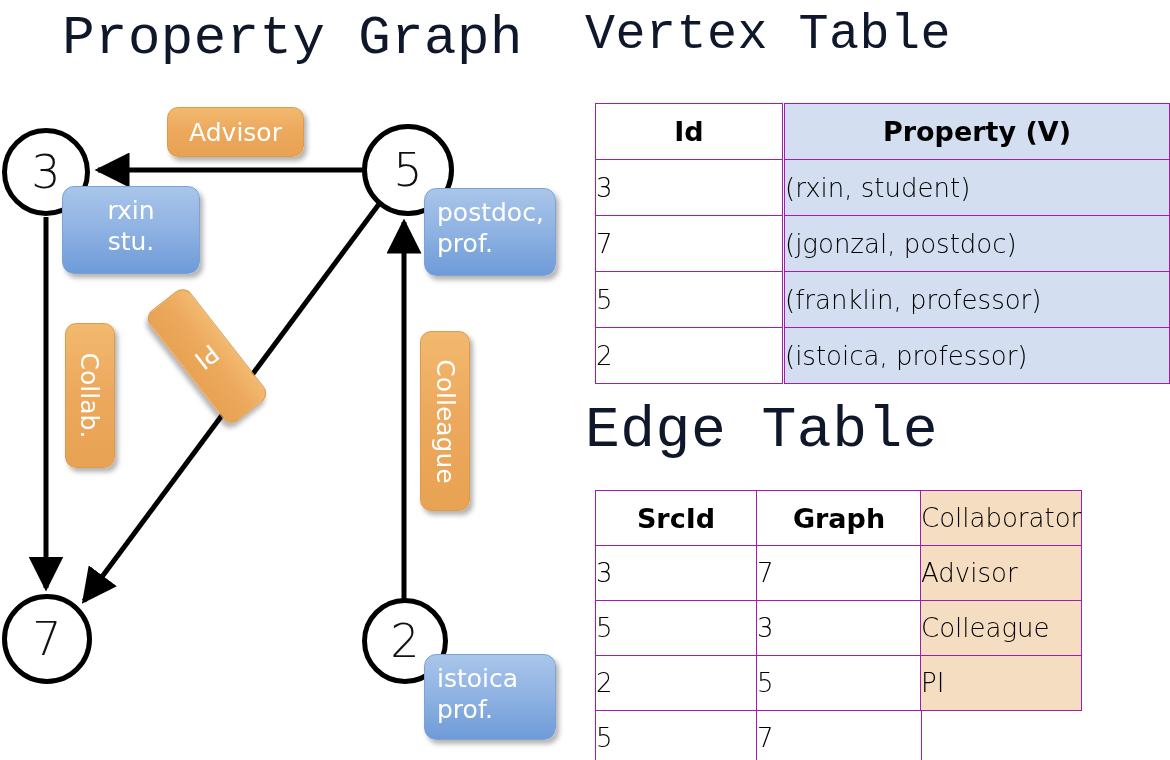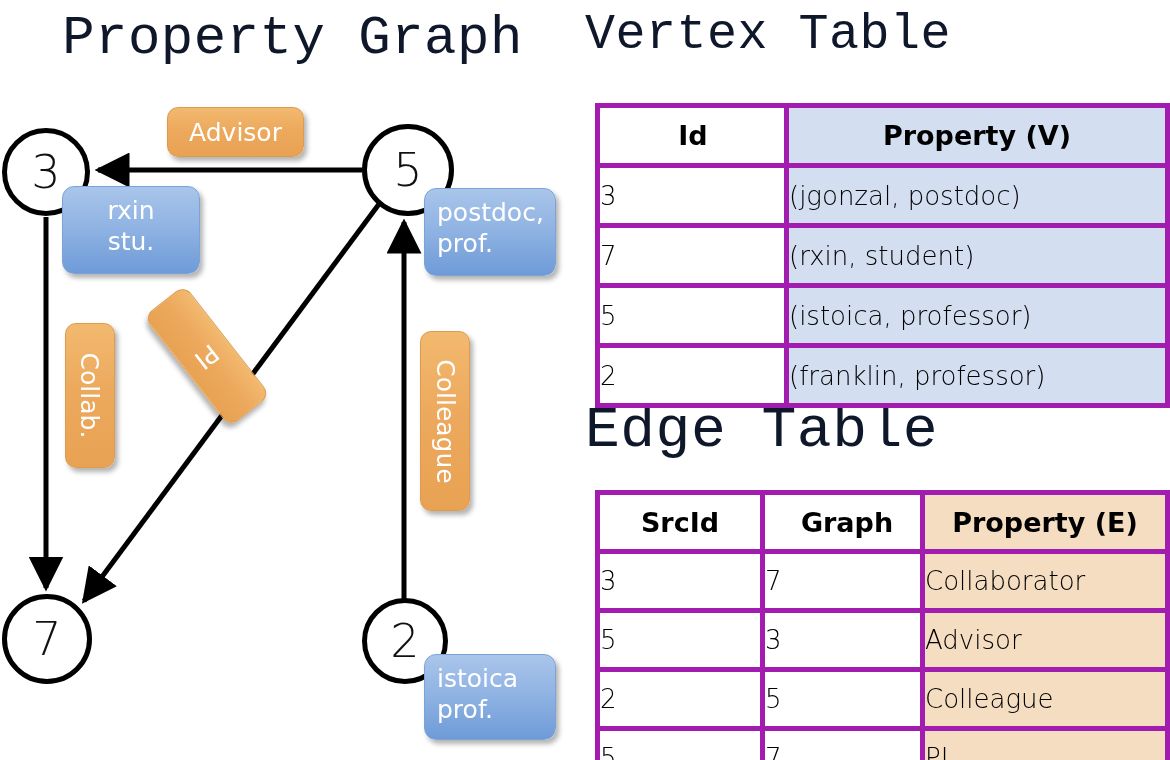--- a/index.html
+++ b/index.html
@@ -112,21 +112,21 @@
   .vert .txt { transform: rotate(90deg); }
 
   
   .tbl {
     position: absolute;
     border-collapse: collapse;
     font-family: "DejaVu Sans", sans-serif;
     font-weight: 300;
   }
   .tbl td, .tbl th {
-    border: 5px solid #a21caf;
+    border: 1px solid #a21caf;
     font-weight: inherit;
     padding: 0;
   }
   .tbl .hdr { font-weight: 700; font-size: 27px; }
   .tbl .cell { font-size: 26px; }
   .blue-col { background: #d3dff1; }
   .orange-col { background: #f5ddc2; }
 
   #vertex-id-table   { left: 595px; top: 103px; }
   #vertex-prop-table { left: 784px; top: 103px; }
@@ -220,30 +220,30 @@
   </tr>
 </tbody>
   </table>
 
 <table class="tbl" id="vertex-prop-table">
   <tbody>
       <tr>
     <th class="hdr blue-col" style="width:384px; height:55px;">Property (V)</th>
   </tr>
   <tr>
+    <td class="cell blue-col" style="height:55px;">(rxin, student)</td>
+  </tr>
+  <tr>
     <td class="cell blue-col" style="height:55px;">(jgonzal, postdoc)</td>
   </tr>
   <tr>
-    <td class="cell blue-col" style="height:55px;">(rxin, student)</td>
+    <td class="cell blue-col" style="height:55px;">(franklin, professor)</td>
   </tr>
   <tr>
     <td class="cell blue-col" style="height:55px;">(istoica, professor)</td>
-  </tr>
-  <tr>
-    <td class="cell blue-col" style="height:55px;">(franklin, professor)</td>
   </tr>
 </tbody>
   </table>
 
 <table class="tbl" id="edge-src-table">
   <tbody>
       <tr>
     <th class="hdr" style="width:160px; height:54px;">SrcId</th>
     <th class="hdr" style="width:164px; height:54px;">Graph</th>
   </tr>
@@ -261,23 +261,20 @@
   </tr>
   <tr>
     <td class="cell" style="height:54px;">5</td>
     <td class="cell" style="height:54px;">7</td>
   </tr>
 </tbody>
   </table>
 
 <table class="tbl" id="edge-prop-table">
   <tbody>
-      <tr>
-    <th class="hdr orange-col" style="width:248px; height:54px;">Property (E)</th>
-  </tr>
   <tr>
     <td class="cell orange-col" style="height:54px;">Collaborator</td>
   </tr>
   <tr>
     <td class="cell orange-col" style="height:54px;">Advisor</td>
   </tr>
   <tr>
     <td class="cell orange-col" style="height:54px;">Colleague</td>
   </tr>
   <tr>

